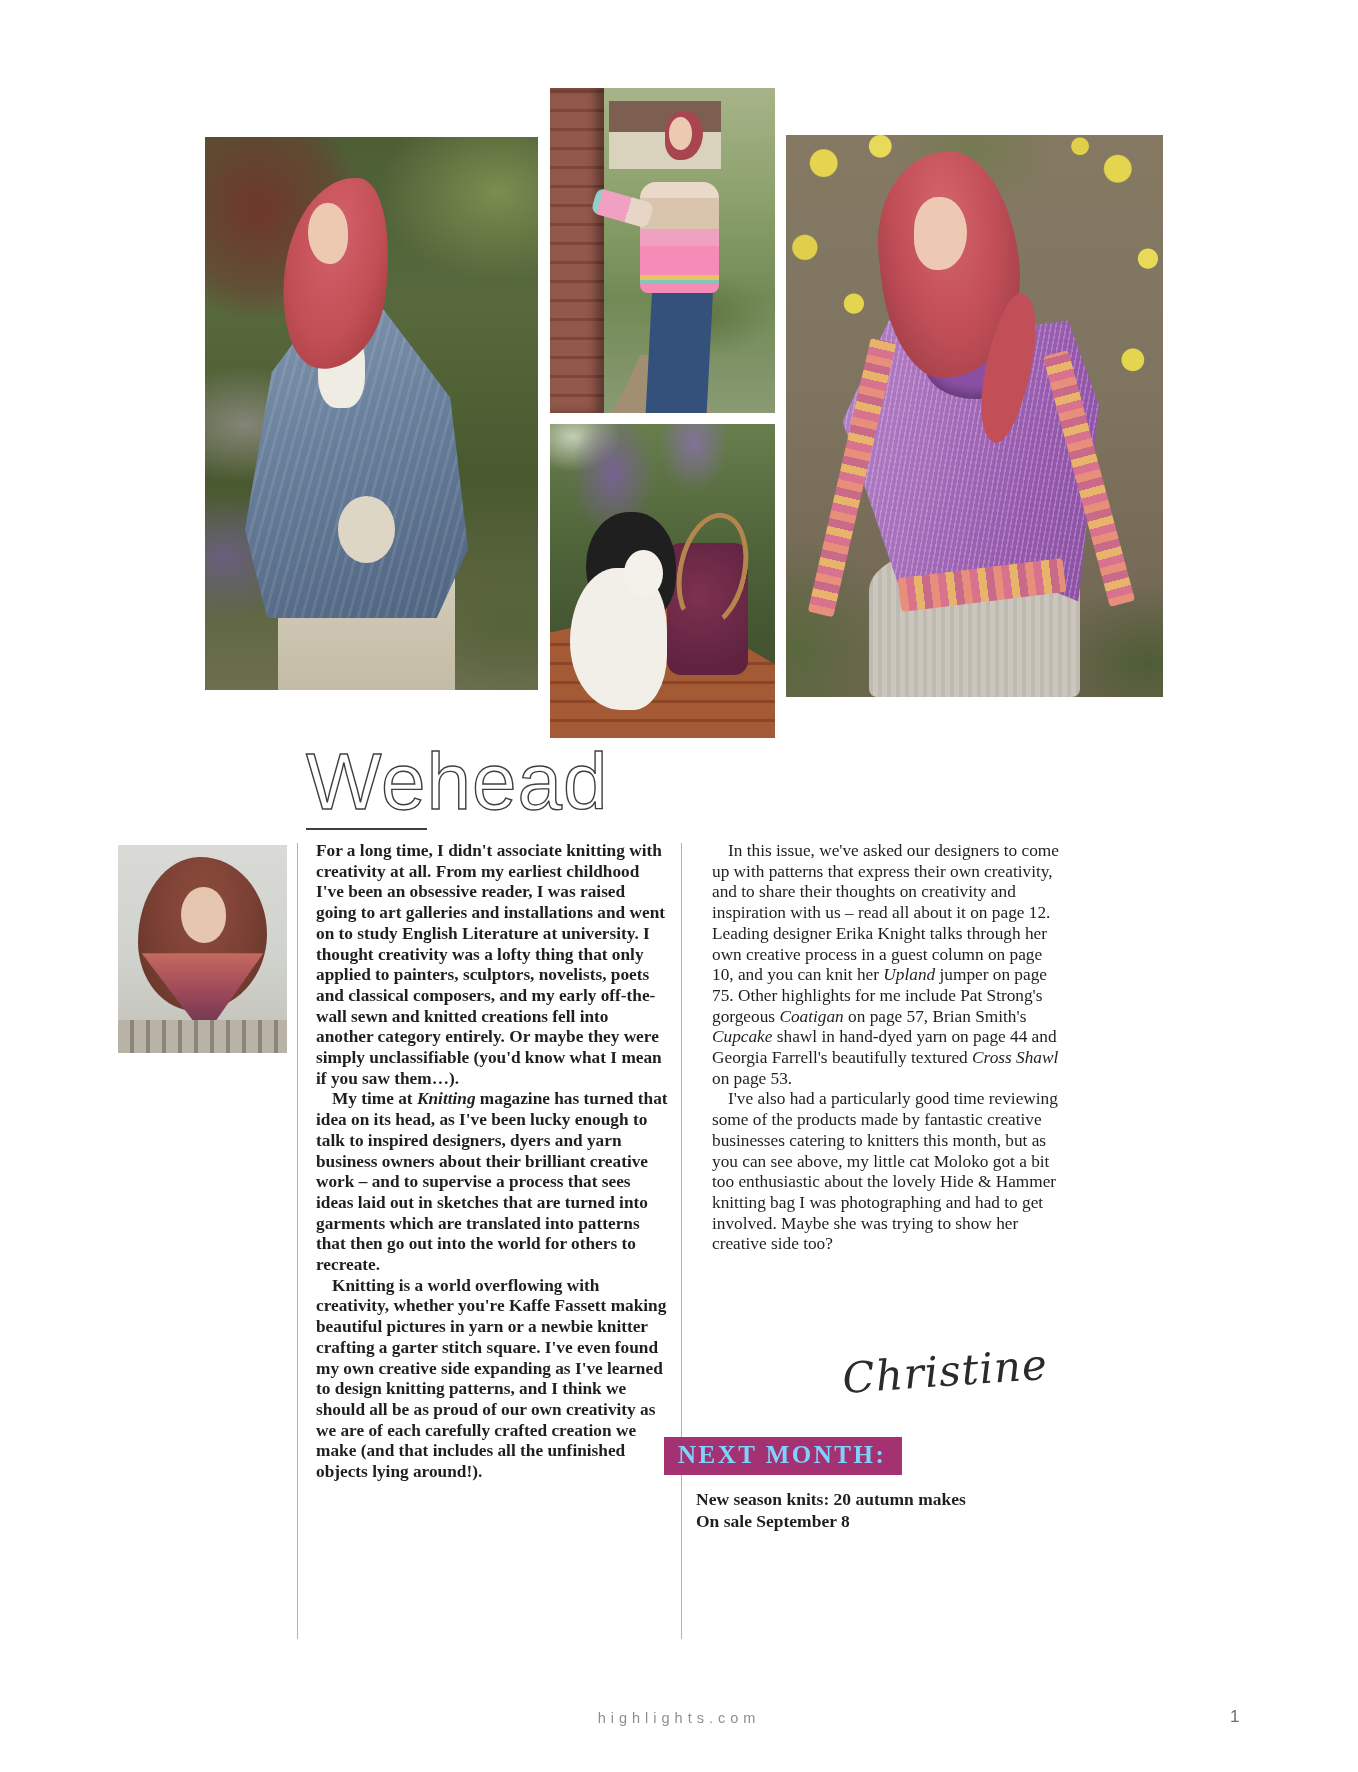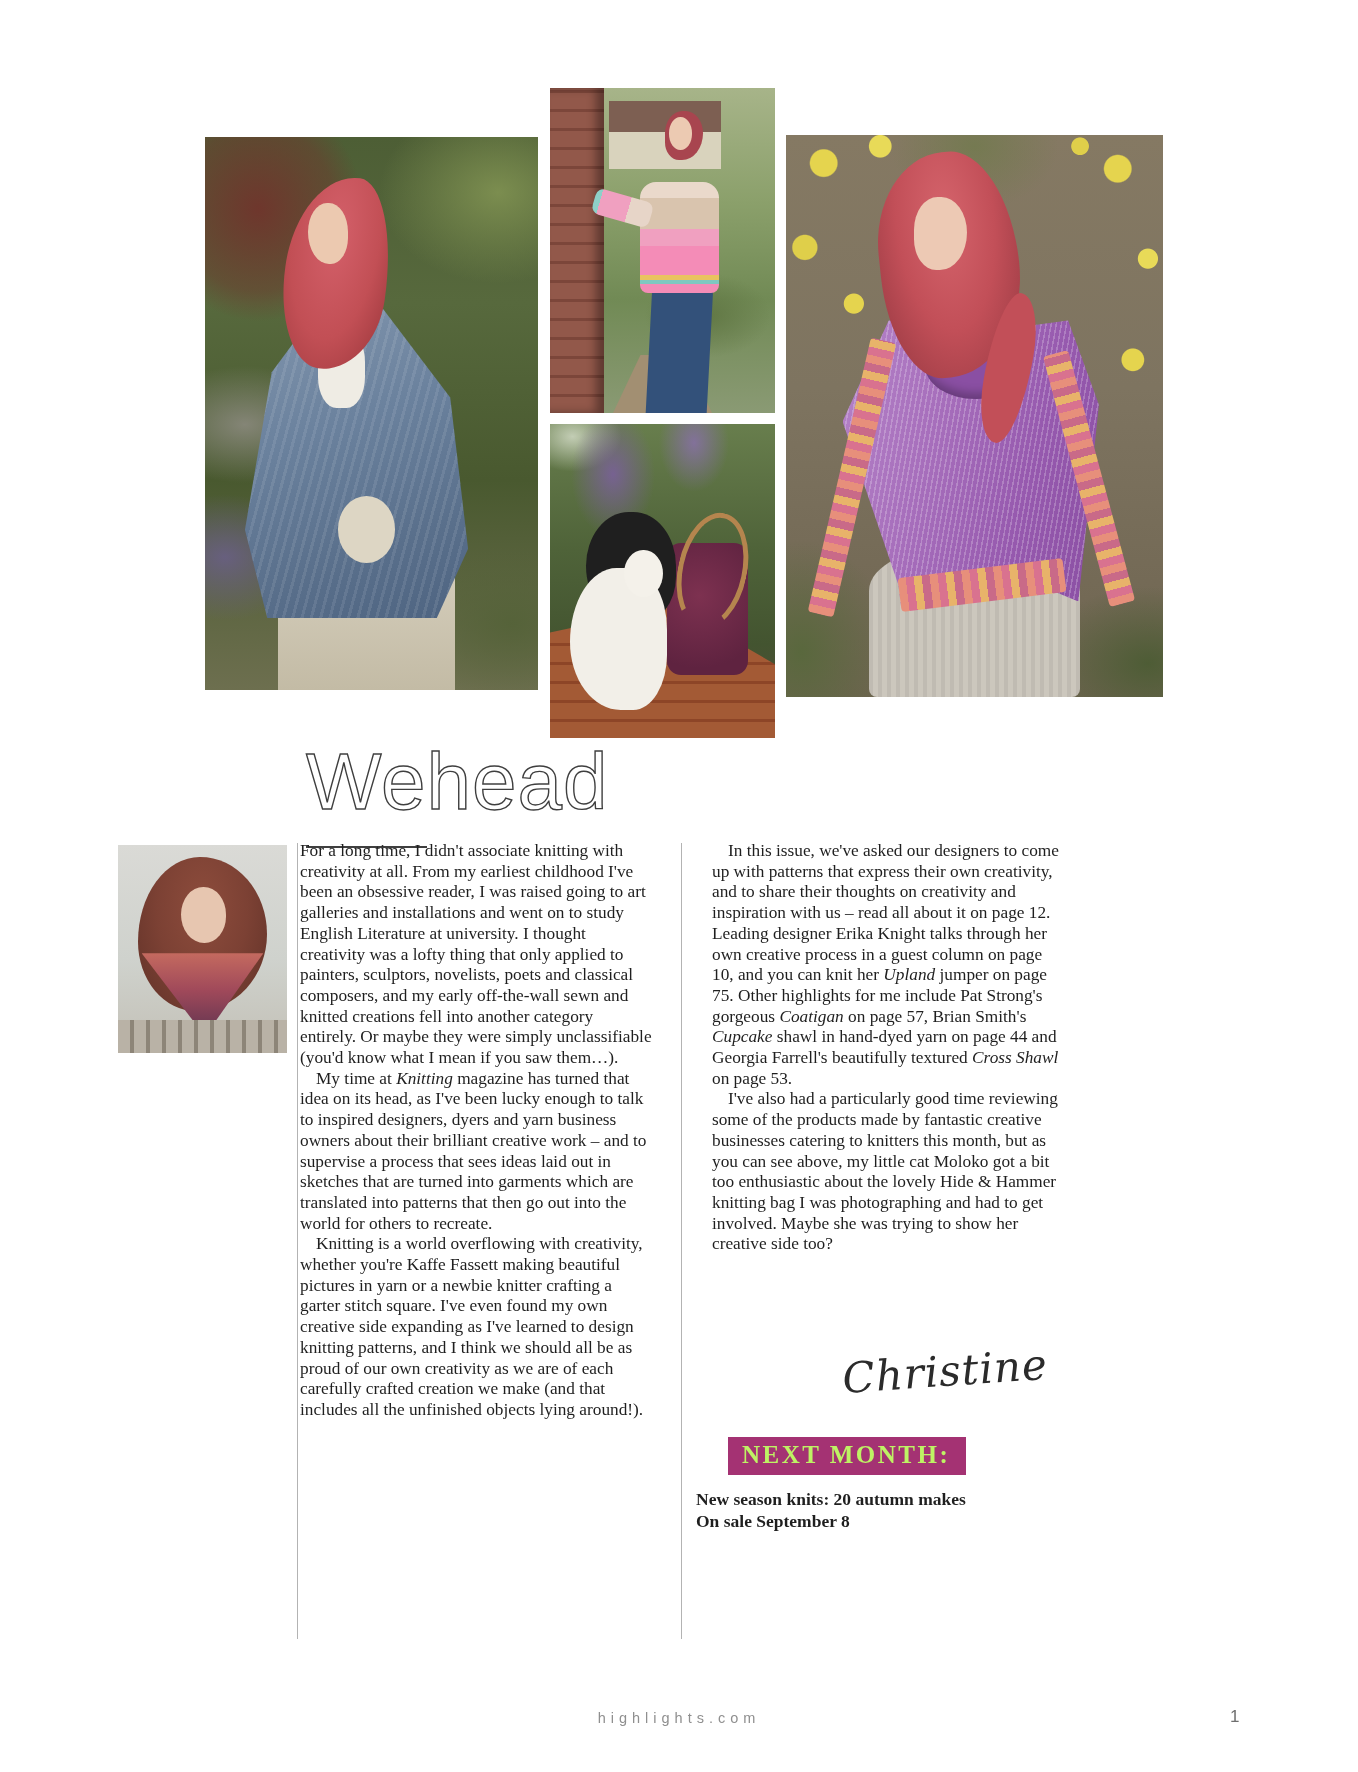--- a/index.html
+++ b/index.html
@@ -116,37 +116,37 @@
     clip-path:polygon(0 0,100% 0,52% 100%);}
   .ep-coat{left:0;top:84%;width:100%;height:16%;
     background:repeating-linear-gradient(90deg,#b9b2a6 0 12px,#8d8578 12px 16px);}
 
   
   #welcome{left:306px;top:740px;font-family:"Liberation Sans",sans-serif;font-weight:300;
     font-size:80px;line-height:84px;color:#3f3f3f;letter-spacing:1px;}
   @supports (-webkit-text-stroke: 1px #000){
     #welcome{color:#ffffff;-webkit-text-stroke:1.4px #3f3f3f;}
   }
-  #welcome .underlined{border-bottom:2px solid #3f3f3f;padding-bottom:20px;}
+  #welcome .underlined{border-bottom:2px solid #3f3f3f;padding-bottom:2px;}
   .vrule{position:absolute;width:1px;background:#b3b3b3;top:843px;height:796px;}
   #rule-left{left:297px;}
   #rule-mid{left:681px;}
 
   .col{position:absolute;top:841px;width:352px;font-size:17.3px;line-height:20.7px;text-align:left;}
-  #col-left{left:300px;}
+  #col-left{left:316px;font-weight:bold;}
   #col-right{left:712px;}
   .body-para{margin:0;}
   .body-para.indent{text-indent:16px;}
   .ital{font-style:italic;}
 
   #signature{left:696px;top:1352px;width:352px;text-align:right;
     font-family:"DejaVu Serif",serif;font-style:italic;font-size:42px;color:#2b2b2b;
     transform:rotate(-4deg);letter-spacing:1px;}
 
-  #next-month-banner{left:728px;top:1437px;background:#a43273;color:#bef264;
+  #next-month-banner{left:664px;top:1437px;background:#a43273;color:#7dd3fc;
     font-family:"Liberation Serif",serif;font-weight:bold;font-size:25px;letter-spacing:2.5px;
     padding:4px 16px 6px 14px;}
   #next-month-block{left:696px;top:1489px;width:352px;font-size:17.5px;line-height:21.8px;}
   #next-month-headline{font-weight:bold;}
   #next-month-onsale{font-weight:bold;}
 
   #footer-site{left:0;top:1710px;width:100%;text-align:center;
     font-family:"Liberation Sans",sans-serif;font-size:14.5px;letter-spacing:5px;color:#8f8f8f;}
   #page-number{left:1230px;top:1707px;font-family:"Liberation Sans",sans-serif;font-size:17px;color:#6f6f6f;}
 </style>

